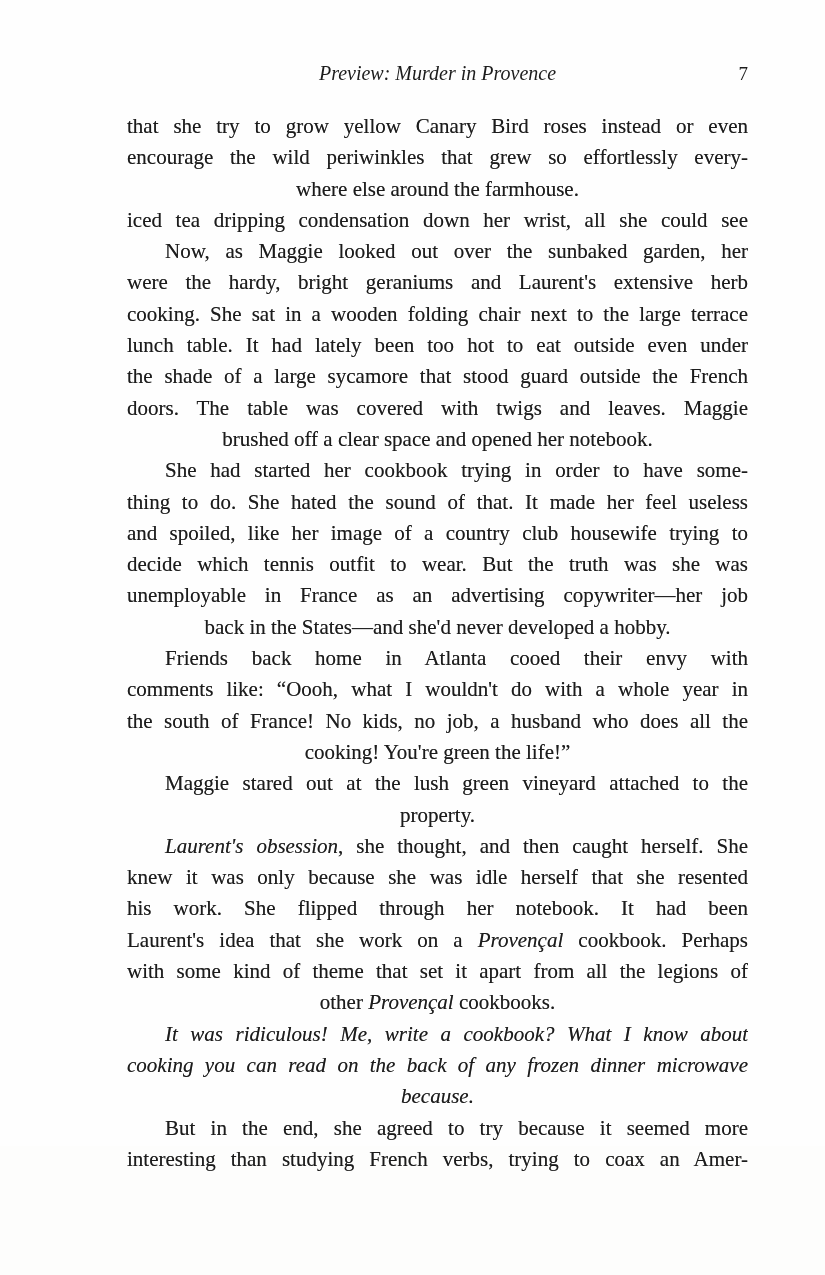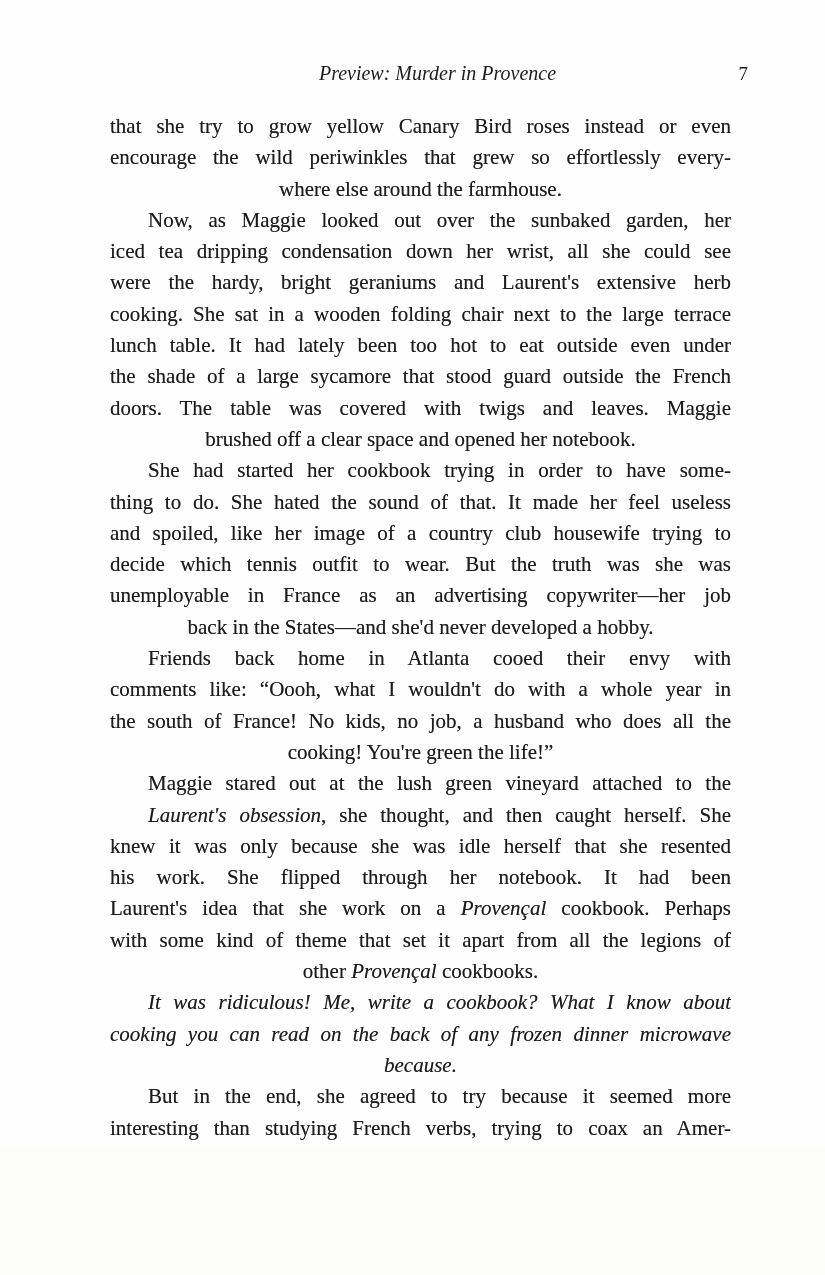--- a/index.html
+++ b/index.html
@@ -35,21 +35,21 @@
   .page-number {
     position: absolute;
     right: 0; top: 1px;
     font-style: normal;
     font-size: 19px;
     line-height: 24px;
   }
   
   .page-body {
     position: absolute;
-    left: 110px; top: 111px;
+    left: 127px; top: 111px;
     width: 621px;
     font-size: 21px;
     line-height: 31.3px;
     text-shadow: 0 0 0.5px rgba(25,25,25,0.55);
   }
   .para { margin: 0; }
   .line {
     height: 31.3px;
     overflow: hidden;
     text-align: center;
@@ -70,22 +70,22 @@
     <div class="page-number">7</div>
   </div>
 
   <div class="page-body">
       <div class="para">
         <div class="line just"><span>that she try to grow yellow Canary Bird roses instead or even</span></div>
         <div class="line just"><span>encourage the wild periwinkles that grew so effortlessly every-</span></div>
         <div class="line"><span>where else around the farmhouse.</span></div>
       </div>
       <div class="para">
+        <div class="line just"><span>iced tea dripping condensation down her wrist, all she could see</span></div>
         <div class="line just indent"><span>Now, as Maggie looked out over the sunbaked garden, her</span></div>
-        <div class="line just"><span>iced tea dripping condensation down her wrist, all she could see</span></div>
         <div class="line just"><span>were the hardy, bright geraniums and Laurent's extensive herb</span></div>
         <div class="line just"><span>cooking. She sat in a wooden folding chair next to the large terrace</span></div>
         <div class="line just"><span>lunch table. It had lately been too hot to eat outside even under</span></div>
         <div class="line just"><span>the shade of a large sycamore that stood guard outside the French</span></div>
         <div class="line just"><span>doors. The table was covered with twigs and leaves. Maggie</span></div>
         <div class="line"><span>brushed off a clear space and opened her notebook.</span></div>
       </div>
       <div class="para">
         <div class="line just indent"><span>She had started her cookbook trying in order to have some-</span></div>
         <div class="line just"><span>thing to do. She hated the sound of that. It made her feel useless</span></div>
@@ -95,20 +95,21 @@
         <div class="line"><span>back in the States—and she'd never developed a hobby.</span></div>
       </div>
       <div class="para">
         <div class="line just indent"><span>Friends back home in Atlanta cooed their envy with</span></div>
         <div class="line just"><span>comments like: “Oooh, what I wouldn't do with a whole year in</span></div>
         <div class="line just"><span>the south of France! No kids, no job, a husband who does all the</span></div>
         <div class="line"><span>cooking! You're green the life!”</span></div>
       </div>
       <div class="para">
         <div class="line just indent"><span>Maggie stared out at the lush green vineyard attached to the</span></div>
+        <div class="line"><span>property.</span></div>
       </div>
       <div class="para">
         <div class="line just indent"><i>Laurent's obsession</i><span>, she thought, and then caught herself. She</span></div>
         <div class="line just"><span>knew it was only because she was idle herself that she resented</span></div>
         <div class="line just"><span>his work. She flipped through her notebook. It had been</span></div>
         <div class="line just"><span>Laurent's idea that she work on a </span><i>Provençal</i><span> cookbook. Perhaps</span></div>
         <div class="line just"><span>with some kind of theme that set it apart from all the legions of</span></div>
         <div class="line"><span>other </span><i>Provençal</i><span> cookbooks.</span></div>
       </div>
       <div class="para">

